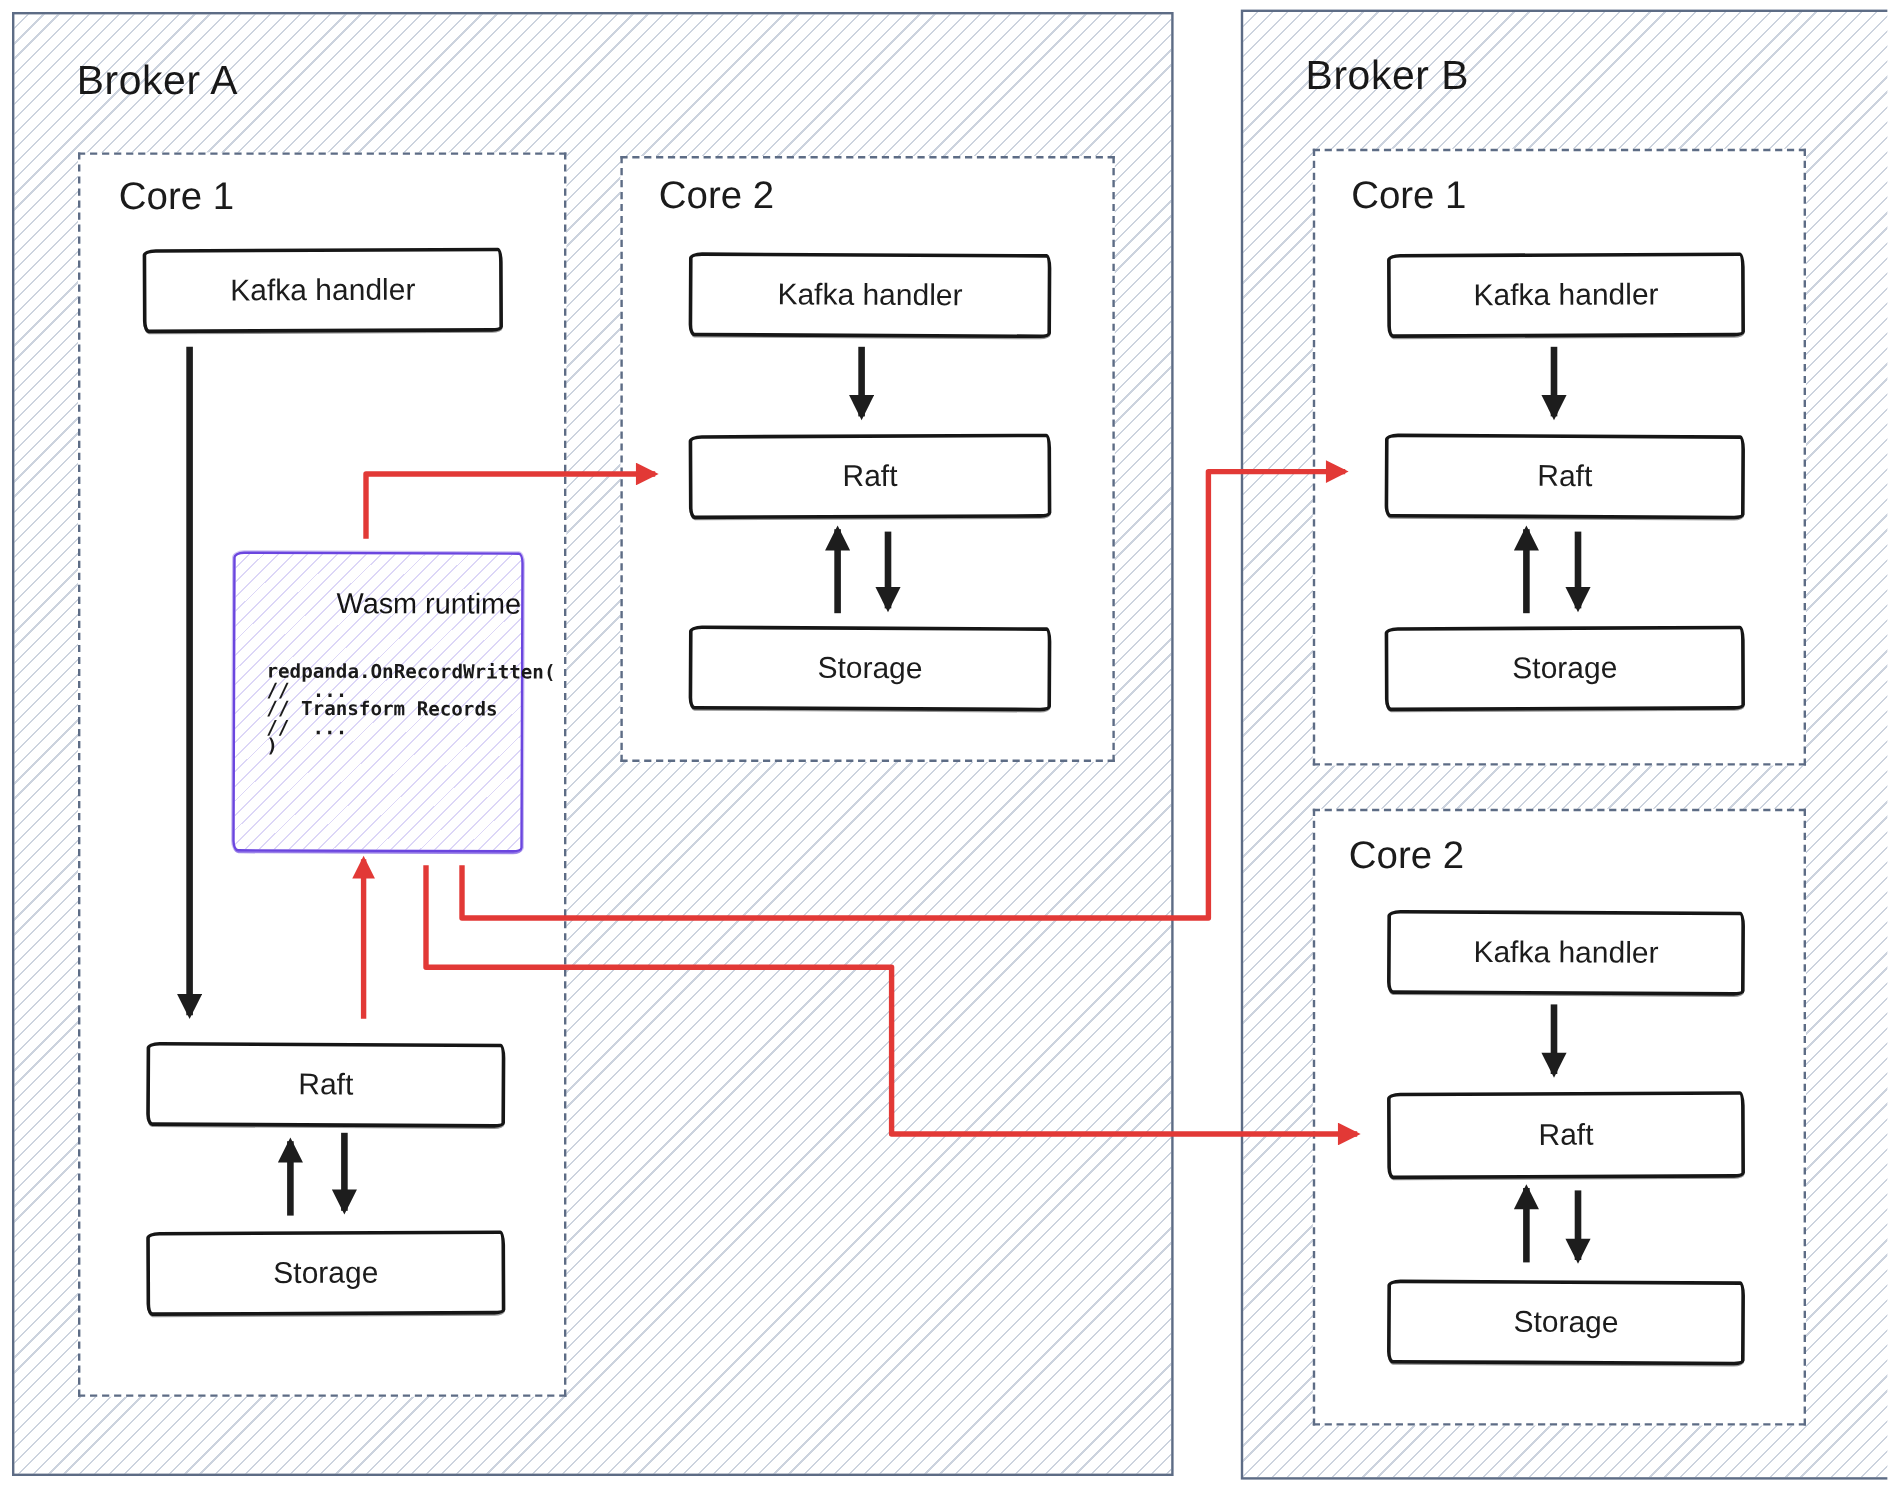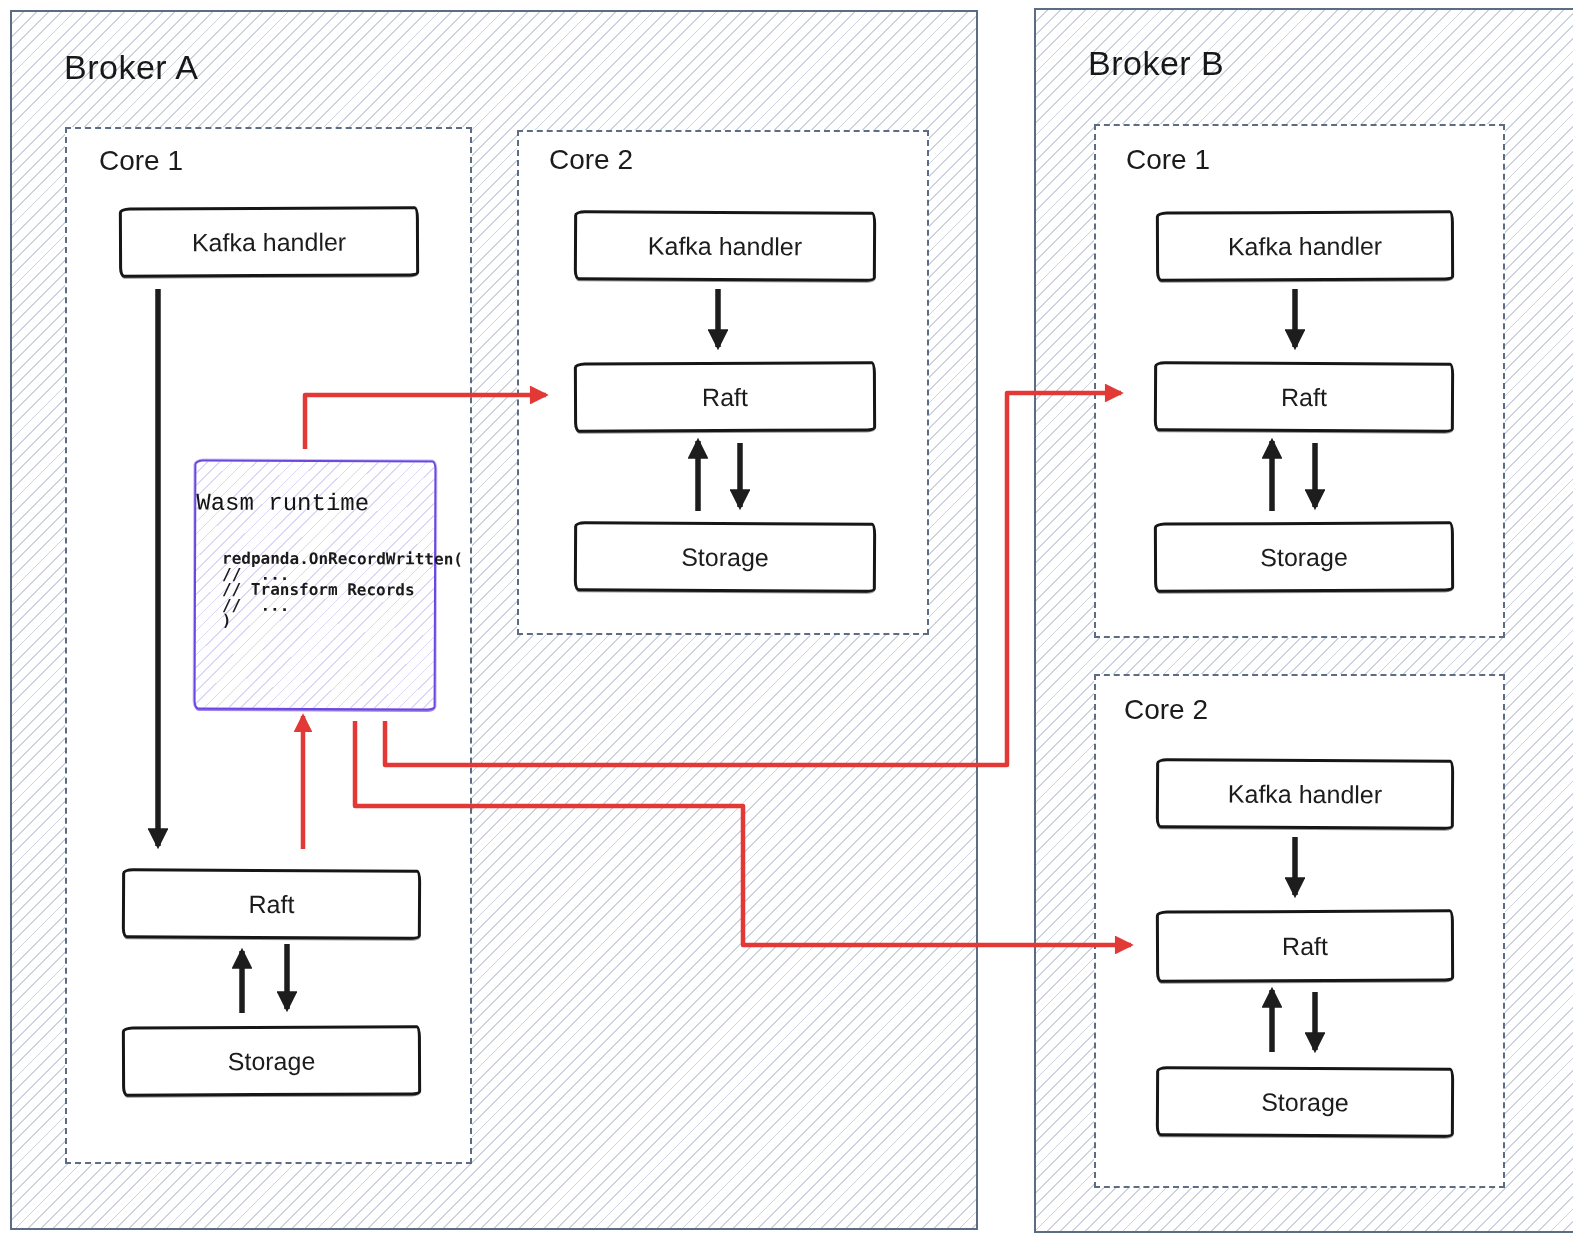--- a/index.html
+++ b/index.html
@@ -24,21 +24,21 @@
   .title-a{left:52px;top:36px;}
   .title-b{left:52px;top:34px;}
   
   .core{
     position:absolute;border:2.5px dashed #5d6c85;box-sizing:border-box;background:#ffffff;
   }
   .core-a1{left:53px;top:115px;width:407px;height:1037px;}
   .core-a2{left:505px;top:118px;width:412px;height:505px;}
   .core-b1{left:58px;top:114px;width:411px;height:514px;}
   .core-b2{left:58px;top:664px;width:411px;height:514px;}
-  .core-label{position:absolute;font-size:28px;color:#1b1b1b;white-space:nowrap;}
+  .core-label{position:absolute;font-size:32px;color:#1b1b1b;white-space:nowrap;}
   
   .sketch-box{
     position:absolute;box-sizing:border-box;background:#ffffff;
     border:3px solid #161616;
     border-radius:11px 4px 9px 5px / 5px 12px 4px 10px;
     display:flex;align-items:center;justify-content:center;
     font-size:25px;color:#1c1c1c;
     box-shadow:0 1.5px 0 -0.5px rgba(22,22,22,.45);
   }
   .tilt-a{transform:rotate(-0.25deg);}
@@ -53,21 +53,21 @@
     border:2.5px solid #6b46df;
     border-radius:9px 4px 8px 5px / 5px 9px 4px 9px;
     box-shadow:0 0 0 1px rgba(107,70,223,.35), 0 2px 0 -0.5px rgba(107,70,223,.55);
     background:
       repeating-linear-gradient(135deg,
         rgba(255,255,255,0) 0px, rgba(255,255,255,0) 7.5px,
         #dcd6f7 7.5px, #dcd6f7 8.6px);
     background-color:#ffffff;
     transform:rotate(0.2deg);
   }
-  .wasm-title{margin-top:28px;text-align:left;font-size:24px;color:#141414;font-family:Liberation Mono, monospace;}
+  .wasm-title{margin-top:28px;text-align:right;font-size:24px;color:#141414;}
   .wasm-code{
     margin:34px 0 0 26px;
     font-family:"DejaVu Sans Mono", monospace;
     font-weight:700;font-size:16px;line-height:15.5px;color:#1a1a1a;
     white-space:pre;
   }
   
   .kafka-a2{left:55px;top:79px;width:302px;height:70px;}
   .raft-a2{left:55px;top:230px;width:302px;height:70px;}
   .storage-a2{left:55px;top:390px;width:302px;height:70px;}

